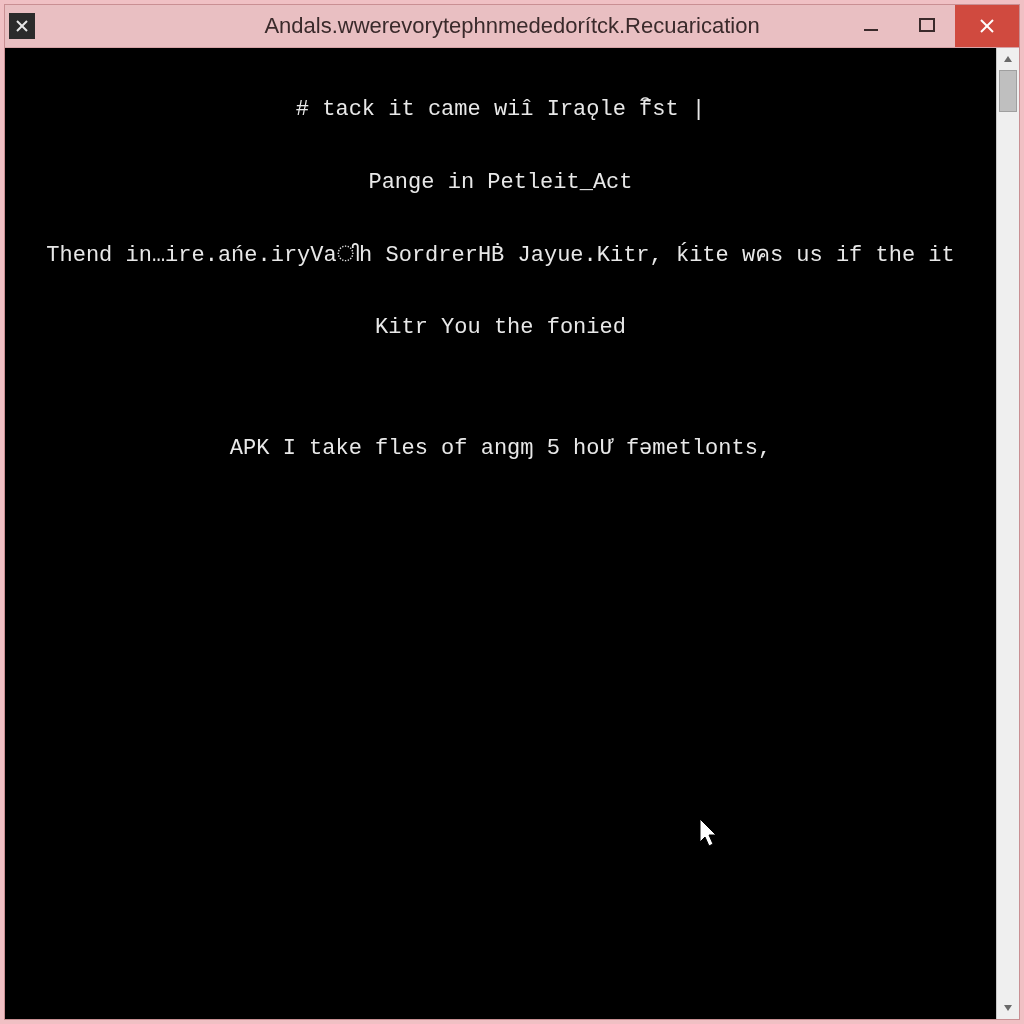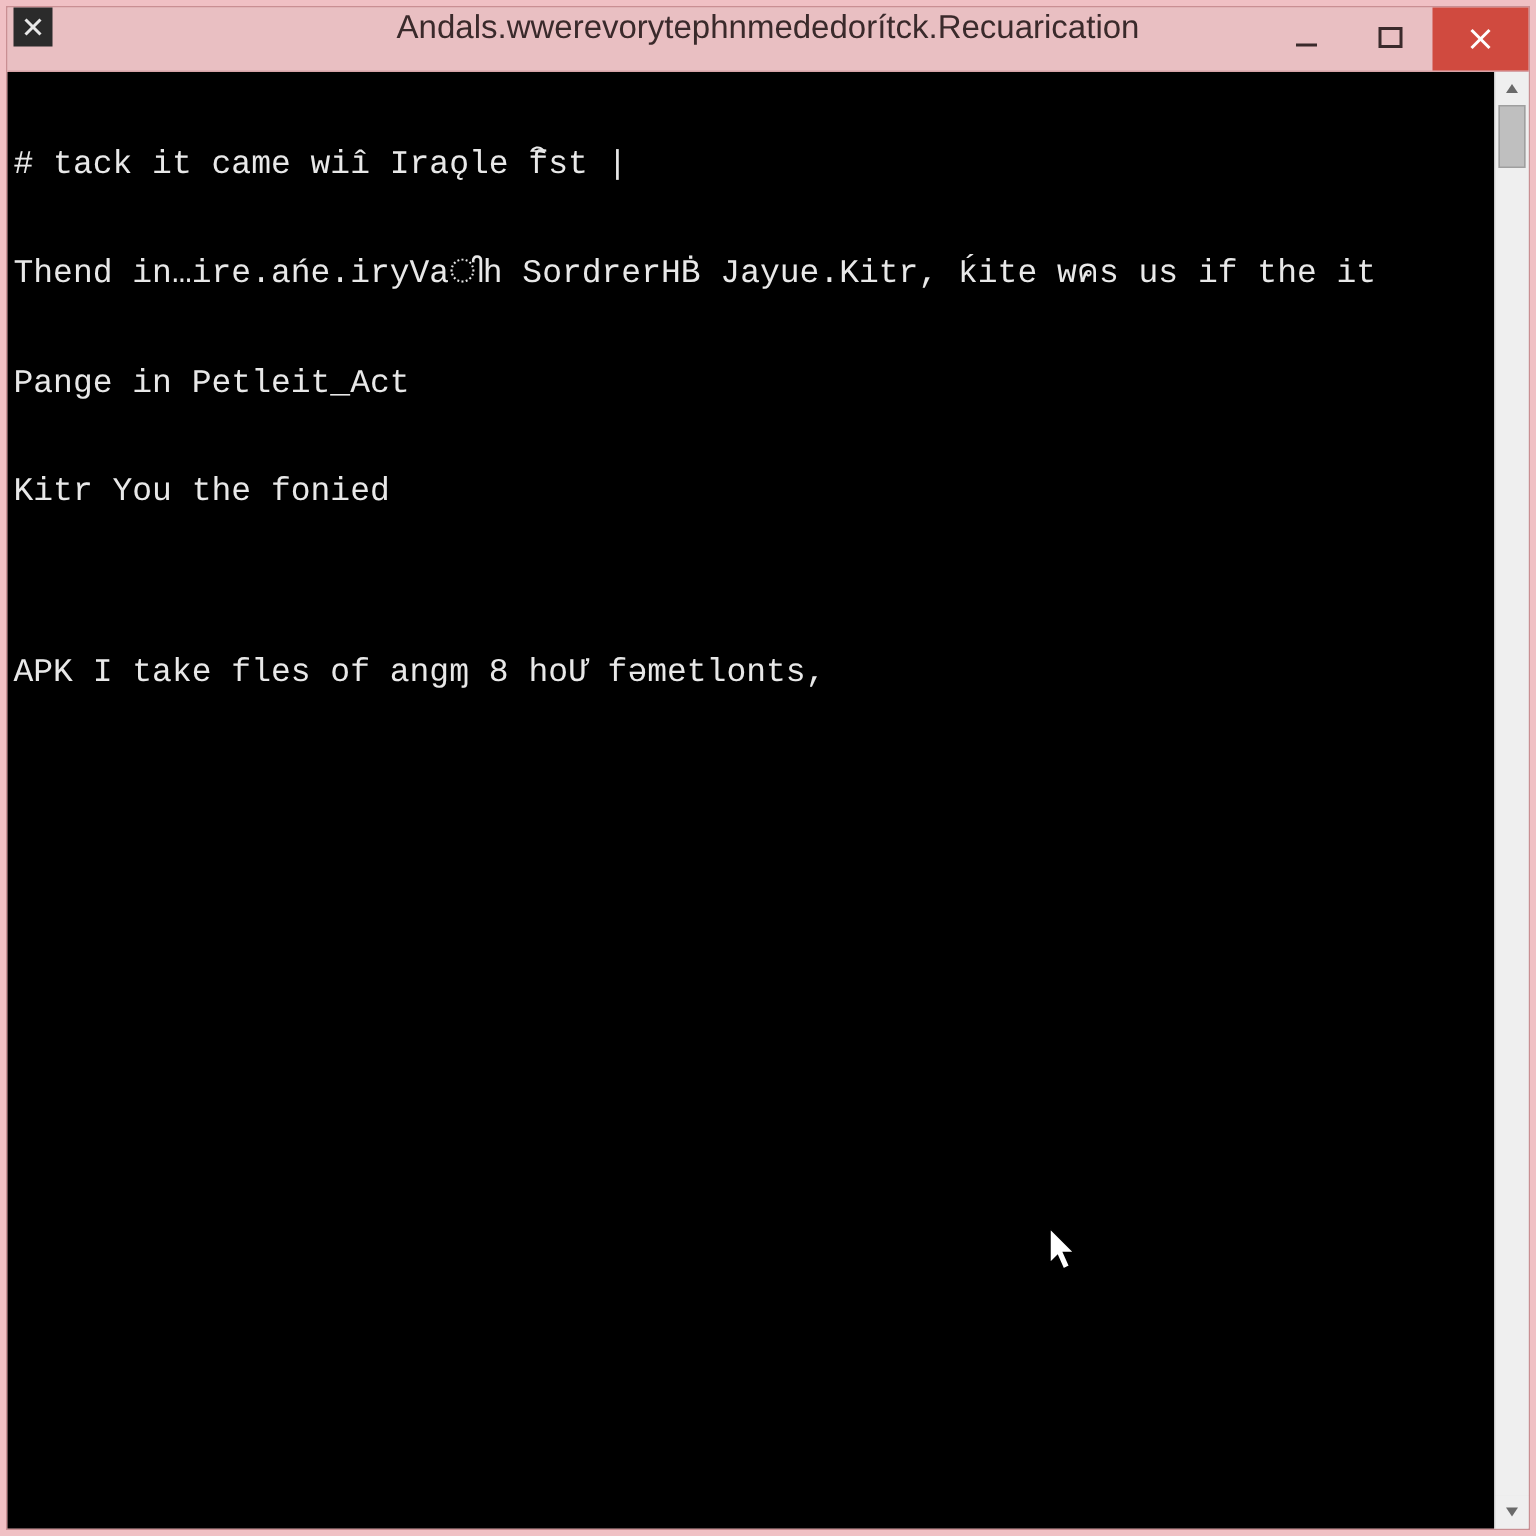--- a/index.html
+++ b/index.html
@@ -20,20 +20,21 @@
     background: #e9bfc2;
     border: 1px solid #c98f93;
     box-sizing: border-box;
     display: flex;
     flex-direction: column;
   }
   .titlebar {
     height: 42px;
     background: #e9bfc2;
     display: flex;
+    align-items: center;
     position: relative;
     border-bottom: 1px solid #d6a3a7;
   }
   .sysmenu {
     width: 26px;
     height: 26px;
     margin-left: 4px;
     background: #2b2b2b;
     display: flex;
     align-items: center;
@@ -78,21 +79,21 @@
     background: #000;
     color: #e8e8e8;
     font-family: "Consolas", "Courier New", monospace;
     font-size: 22px;
     line-height: 1.1;
     padding: 2px 4px 4px 4px;
     white-space: pre;
     overflow: hidden;
     position: relative;
   }
-  .terminal .line { white-space: pre; }
+  .terminal .line { white-space: pre; text-align: center; }
 
   .vscroll {
     width: 22px;
     background: #e6e6e6;
     display: flex;
     flex-direction: column;
     border-left: 1px solid #c9c9c9;
   }
   .sbtn {
     height: 22px;
@@ -153,25 +154,25 @@
           <line x1="3" y1="3" x2="15" y2="15" stroke="#fff" stroke-width="2"></line>
           <line x1="15" y1="3" x2="3" y2="15" stroke="#fff" stroke-width="2"></line>
         </svg>
       </div>
     </div>
   </div>
 
   <div class="clientwrap">
     <div class="terminal">
       <div class="line"># tack it came wiî Iraǫle fิst |</div>
+      <div class="line">Pange in Petleit_Act</div>
       <div class="line">Thend in…ire.ańe.iryVaിh SordrerHḂ Jayue.Kitr, ḱite wคs us if the it</div>
-      <div class="line">Pange in Petleit_Act</div>
       <div class="line">Kitr You the fonied</div>
       <div class="line"></div>
-      <div class="line">APK I take fles of angɱ 8 hoƯ fǝmetlonts,</div>
+      <div class="line">APK I take fles of angɱ 5 hoƯ fǝmetlonts,</div>
 
       <div class="cursor">
         <svg width="22" height="30" viewBox="0 0 22 30">
           <polygon points="1,1 1,24 6,19 10,28 14,26 10,17 17,17" fill="#ffffff" stroke="#000" stroke-width="1"></polygon>
         </svg>
       </div>
     </div>
 
     <div class="vscroll">
       <div class="sbtn">

